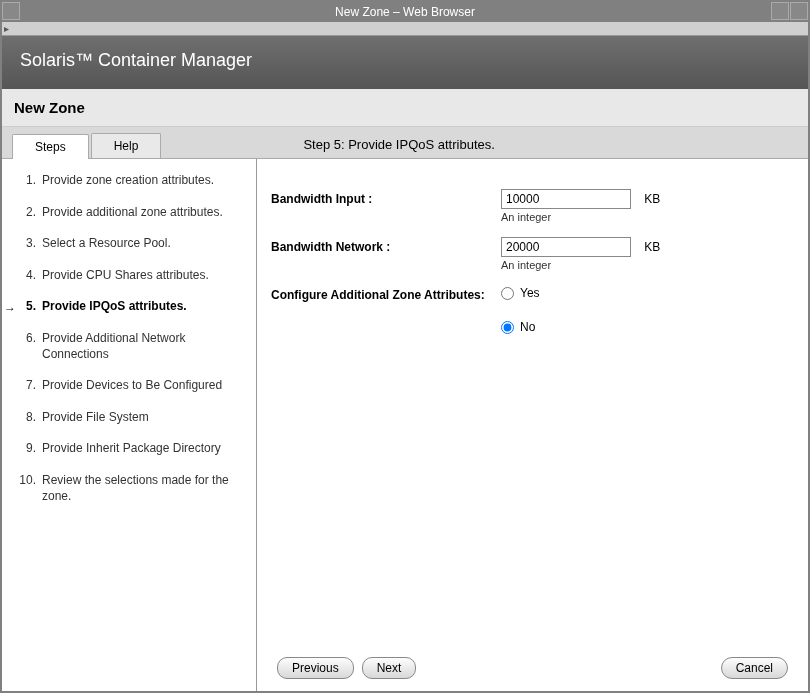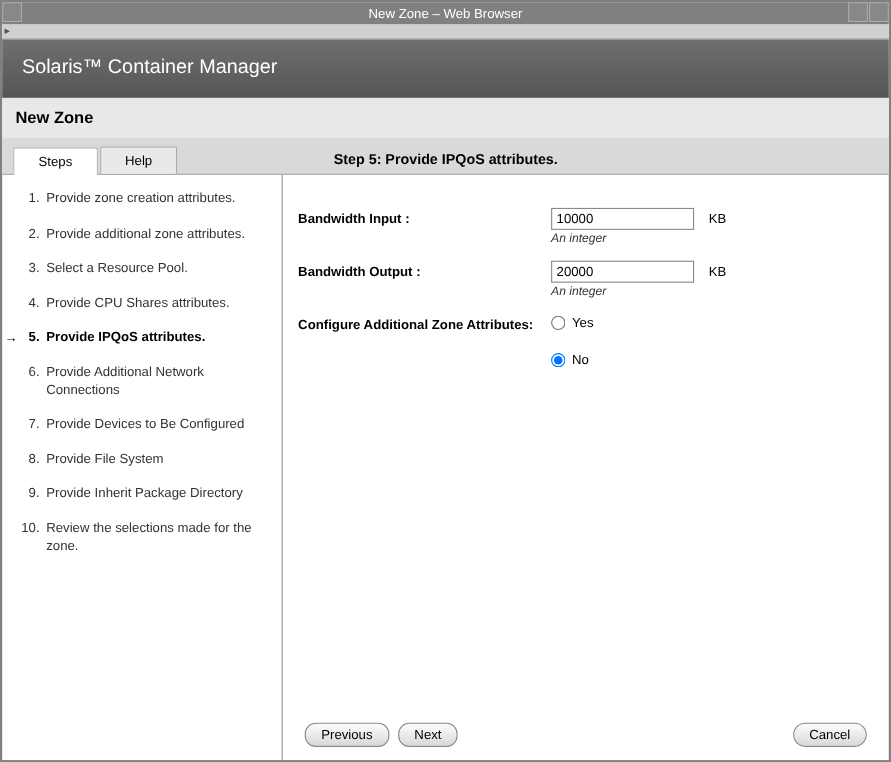--- a/index.html
+++ b/index.html
@@ -106,21 +106,21 @@
       border-radius: 2px 2px 0 0;
     }
     .tab.active {
       background: #fff;
       font-weight: normal;
       position: relative;
       top: 1px;
     }
     .step-heading {
       flex: 1;
-      font-weight: bold;
+      font-weight: normal;
       font-size: 13px;
       padding-left: 140px;
       padding-bottom: 6px;
     }
     .content-area {
       flex: 1;
       display: flex;
       overflow: hidden;
     }
     .sidebar {
@@ -192,21 +192,20 @@
       background: #fff;
     }
     .unit {
       font-size: 12px;
       margin-left: 10px;
     }
     .hint {
       font-size: 11px;
       color: #333;
       margin-top: 2px;
-      font-style: italic;
     }
     .radio-group {
       display: flex;
       flex-direction: column;
       gap: 20px;
       padding-top: 1px;
     }
     .radio-line {
       display: flex;
       align-items: center;
@@ -316,21 +315,21 @@
         <div class="form-row">
           <div class="form-label">Bandwidth Input :</div>
           <div class="form-field">
             <input type="text" class="text-input" value="10000" style="">
             <span class="unit">KB</span>
             <div class="hint">An integer</div>
           </div>
         </div>
 
         <div class="form-row">
-          <div class="form-label">Bandwidth Output :</div>
+          <div class="form-label">Bandwidth Network :</div>
           <div class="form-field">
             <input type="text" class="text-input" value="20000" style="">
             <span class="unit">KB</span>
             <div class="hint">An integer</div>
           </div>
         </div>
 
         <div class="form-row">
           <div class="form-label">Configure Additional Zone Attributes:</div>
           <div class="form-field">

